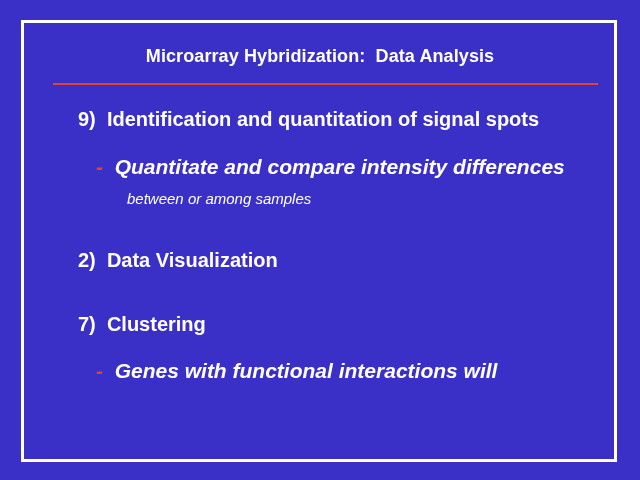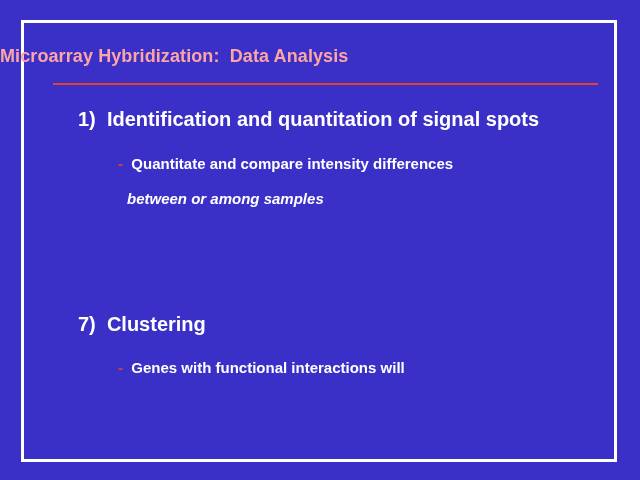--- a/index.html
+++ b/index.html
@@ -26,22 +26,22 @@
     width: 596px;
     height: 442px;
     border: 3px solid #ffffff;
     box-sizing: border-box;
   }
   #title {
     position: absolute;
     left: 0;
     top: 46px;
     width: 640px;
-    text-align: left;
-    color: #fca5a5;
+    text-align: center;
+    color: #ffffff;
     font-size: 18px;
     font-weight: bold;
     letter-spacing: 0.1px;
     white-space: pre;
   }
   #title-rule {
     position: absolute;
     left: 53px;
     top: 83px;
     width: 545px;
@@ -59,53 +59,55 @@
     position: absolute;
     white-space: pre;
     color: #ffffff;
   }
   .item {
     font-size: 20px;
     font-weight: bold;
     left: 78px;
   }
   .sub {
-    font-size: 15px;
+    font-size: 21px;
     font-weight: bold;
-    left: 118px;
+    font-style: italic;
+    left: 96px;
   }
   .sub .dash {
     color: #e0432f;
   }
   .subcont {
     font-size: 15px;
-    font-weight: bold;
+    font-weight: normal;
     font-style: italic;
     left: 127px;
   }
 </style>
 </head>
 <body>
 
 <div id="slide">
 
   <div id="frame"></div>
 
   <div id="title">Microarray Hybridization:  Data Analysis</div>
 
   <div id="title-rule"></div>
 
   <div id="body">
 
-    <div class="line item" style="top:108px;">1)  Identification and quantitation of signal spots</div>
+    <div class="line item" style="top:108px;">9)  Identification and quantitation of signal spots</div>
 
     <div class="line sub" style="top:155px;"><span class="dash">-  </span><span>Quantitate and compare intensity differences</span></div>
 
     <div class="line subcont" style="top:190px;">between or among samples</div>
 
+    <div class="line item" style="top:249px;">2)  Data Visualization</div>
 
     <div class="line item" style="top:313px;">7)  Clustering</div>
 
     <div class="line sub" style="top:359px;text-align:right;"><span class="dash">-  </span><span>Genes with functional interactions will</span></div>
 
 
   </div>
 </div>
 
 </body></html>

